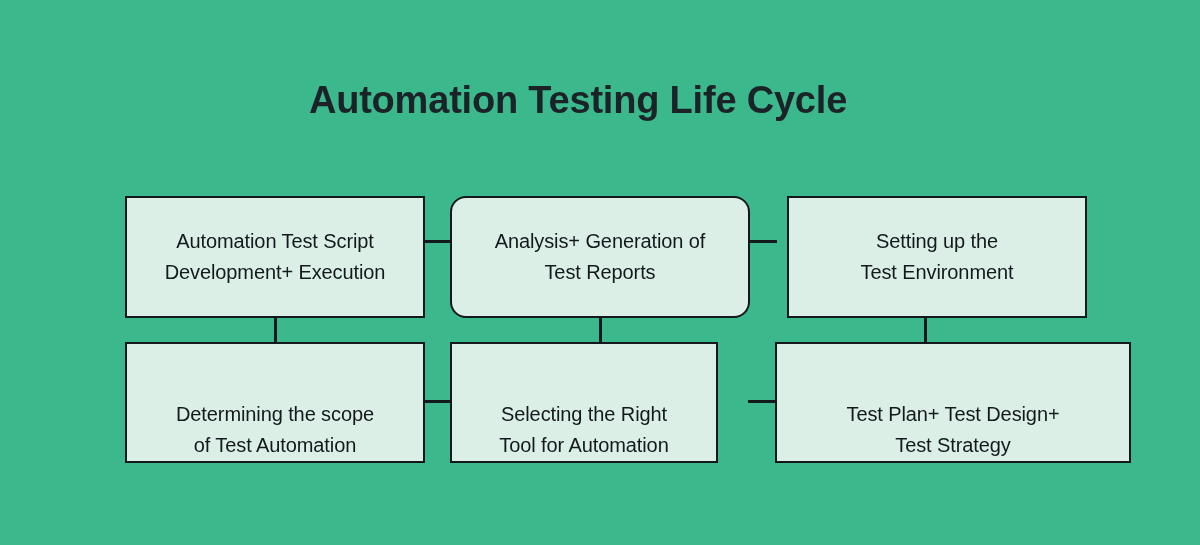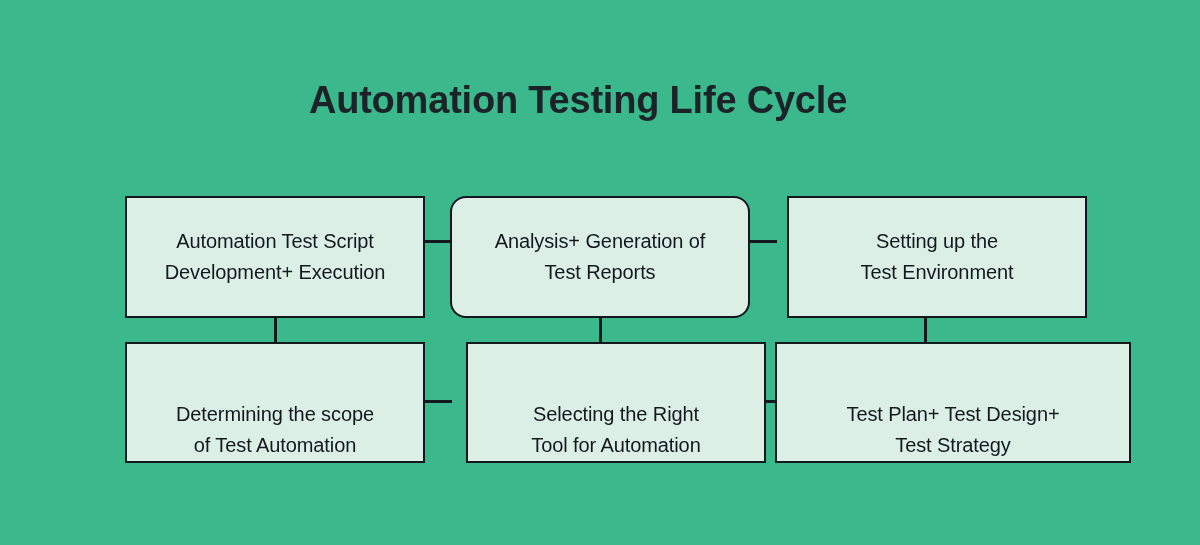--- a/index.html
+++ b/index.html
@@ -107,21 +107,21 @@
   <div class="stage-box row-top" style="left:775px; top:196px; width:300px; height:122px;margin-left:12px;">
     <span class="stage-label">Setting up the
 Test Environment</span>
   </div>
 
   <div class="stage-box row-bottom" style="left:125px; top:342px; width:300px; height:121px;">
     <span class="stage-label">Determining the scope
 of Test Automation</span>
   </div>
 
-  <div class="stage-box row-bottom" style="left:466px; top:342px; width:300px; height:121px;">
+  <div class="stage-box row-bottom" style="left:450px; top:342px; width:268px; height:121px;">
     <span class="stage-label">Selecting the Right
 Tool for Automation</span>
   </div>
 
   <div class="stage-box row-bottom" style="left:775px; top:342px; width:356px; height:121px;">
     <span class="stage-label">Test Plan+ Test Design+
 Test Strategy</span>
   </div>
 
 </div>

